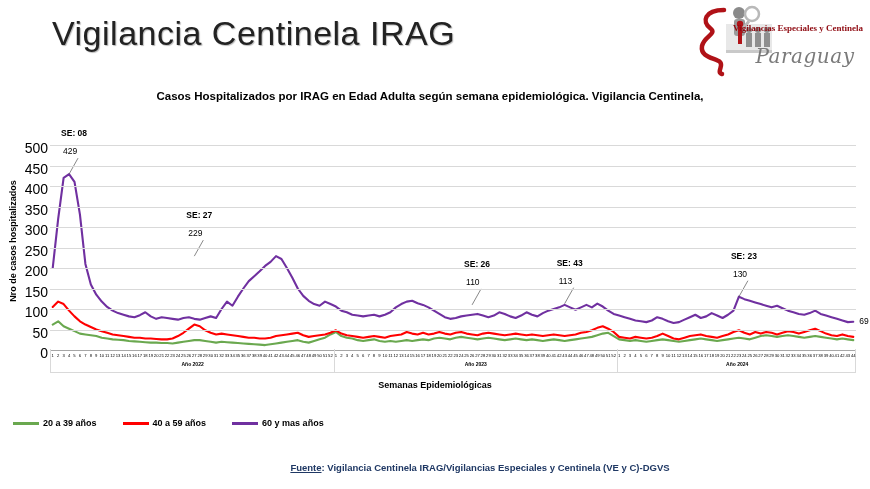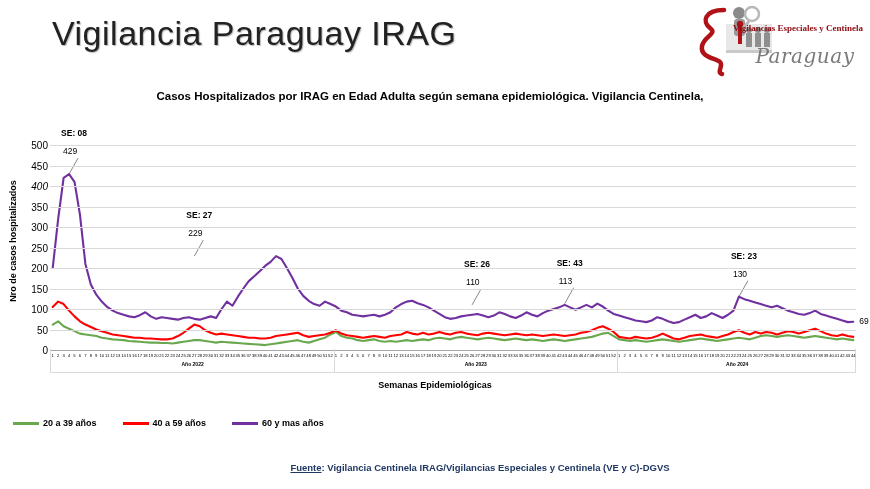--- a/index.html
+++ b/index.html
@@ -26,21 +26,21 @@
   #chart-title{
     position:absolute;left:100px;top:88px;width:660px;
     text-align:center;font-size:11.5px;font-weight:bold;line-height:17px;
   }
   
   #chart{position:absolute;left:0;top:140px;width:870px;height:245px;}
   #plot-area{position:absolute;left:50px;top:5px;width:806px;height:205px;background:#fff;}
   .gridline{position:absolute;left:0;width:100%;height:1px;background:#d9d9d9;}
   .axis-line{position:absolute;left:0;width:100%;height:1px;background:#a6a6a6;}
   .ytick{
-    position:absolute;right:0;width:46px;text-align:right;font-size:10px;color:#000;
+    position:absolute;right:0;width:46px;text-align:right;font-size:14px;color:#000;
     transform:translateY(-5px);
   }
   #y-ticks{position:absolute;left:0;top:5px;width:48px;height:205px;}
   #y-axis-title{
     position:absolute;left:-72px;top:96px;width:170px;text-align:center;
     font-size:9px;font-weight:bold;transform:rotate(-90deg);
   }
   
   .ann-se{position:absolute;font-size:8.5px;font-weight:bold;white-space:nowrap;}
   .ann-val{position:absolute;font-size:8.5px;white-space:nowrap;}
@@ -62,21 +62,21 @@
   .legend-label{display:inline-block;font-size:9px;font-weight:bold;vertical-align:middle;}
   
   #footer{position:absolute;left:0;top:462px;width:870px;text-align:center;
           font-size:9.5px;font-weight:bold;color:#1f3864;}
   #footer .u{text-decoration:underline;}
   #footer-inner{display:inline-block;padding-left:90px;}
 </style>
 </head>
 <body>
 
-<div id="page-title">Vigilancia Paraguay IRAG</div>
+<div id="page-title">Vigilancia Centinela IRAG</div>
 
 <div id="logo">
   <svg width="178" height="76" viewBox="0 0 178 76">
     <path d="M38 8 C18 8 16 20 24 26 C32 32 18 34 16 44 C14 56 30 56 34 60 C38 64 30 70 36 72" fill="none" stroke="#b01217" stroke-width="4.5" stroke-linecap="round"></path>
     <rect x="40" y="22" width="46" height="28" fill="#e8e8e8"></rect>
     <rect x="40" y="48" width="46" height="3" fill="#c9c9c9"></rect>
     <circle cx="53" cy="11" r="6" fill="#8a8a8a"></circle>
     <rect x="48" y="17" width="11" height="17" rx="3" fill="#9a9a9a"></rect>
     <circle cx="66" cy="12" r="7" fill="none" stroke="#b9b9b9" stroke-width="2.5"></circle>
     <rect x="59" y="18" width="3" height="9" fill="#b9b9b9" transform="rotate(40 60 22)"></rect>
@@ -103,21 +103,21 @@
   <div id="y-axis-title">Nro de casos hospitalizados</div>
   <div id="y-ticks">
       <div class="ytick" style="top: 205px;">0</div>
       <div class="ytick" style="top: 184.5px;">50</div>
       <div class="ytick" style="top: 164px;">100</div>
       <div class="ytick" style="top: 143.5px;">150</div>
       <div class="ytick" style="top: 123px;">200</div>
       <div class="ytick" style="top: 102.5px;">250</div>
       <div class="ytick" style="top: 82px;">300</div>
       <div class="ytick" style="top: 61.5px;">350</div>
-      <div class="ytick" style="top: 41px; font-style: italic;">400</div>
+      <div class="ytick" style="top: 41px;">400</div>
       <div class="ytick" style="top: 20.5px;">450</div>
       <div class="ytick" style="top: 0px;">500</div>
     </div>
   <div id="plot-area">
     <svg id="series-svg" width="806" height="205" viewBox="0 0 806 205" preserveAspectRatio="none">
         <polyline points="2.72,179.58 8.17,176.30 13.61,181.22 19.06,183.68 24.51,186.14 29.95,188.60 35.40,189.42 40.84,190.24 46.29,191.06 51.74,192.70 57.18,193.52 62.63,194.34 68.07,194.75 73.52,195.16 78.97,195.98 84.41,196.39 89.86,196.80 95.30,197.21 100.75,197.62 106.20,197.62 111.64,198.03 117.09,198.03 122.53,198.44 127.98,197.62 133.43,196.80 138.87,195.98 144.32,195.16 149.76,195.16 155.21,195.98 160.66,196.80 166.10,197.62 171.55,196.80 176.99,197.21 182.44,197.62 187.89,198.03 193.33,198.44 198.78,198.85 204.22,199.26 209.67,199.67 215.11,200.08 220.56,199.26 226.01,198.44 231.45,197.62 236.90,196.80 242.34,195.98 247.79,195.16 253.24,196.80 258.68,197.62 264.13,195.98 269.57,194.34 275.02,192.70 280.47,189.42 285.91,186.96 291.36,191.06 296.80,192.70 302.25,193.52 307.70,195.16 313.14,195.98 318.59,195.16 324.03,194.34 329.48,195.98 334.93,196.80 340.37,195.98 345.82,196.80 351.26,195.98 356.71,195.16 362.16,195.98 367.60,195.16 373.05,194.34 378.49,195.16 383.94,193.52 389.39,192.70 394.83,193.52 400.28,194.34 405.72,192.70 411.17,191.88 416.61,192.70 422.06,193.52 427.51,194.34 432.95,193.52 438.40,192.70 443.84,193.52 449.29,194.34 454.74,195.16 460.18,194.34 465.63,193.52 471.07,194.34 476.52,195.16 481.97,194.34 487.41,195.16 492.86,195.98 498.30,195.16 503.75,194.34 509.20,195.16 514.64,195.98 520.09,195.16 525.53,194.34 530.98,193.52 536.43,192.70 541.87,191.88 547.32,190.24 552.76,188.60 558.21,187.78 563.66,191.06 569.10,194.34 574.55,195.16 579.99,195.98 585.44,195.16 590.89,195.98 596.33,196.80 601.78,195.98 607.22,195.16 612.67,194.34 618.11,195.16 623.56,195.98 629.01,196.80 634.45,195.98 639.90,195.16 645.34,194.34 650.79,193.52 656.24,194.34 661.68,195.16 667.13,195.98 672.57,195.16 678.02,194.34 683.47,193.52 688.91,192.70 694.36,193.52 699.80,194.34 705.25,192.70 710.70,191.06 716.14,190.24 721.59,191.06 727.03,191.88 732.48,191.06 737.93,190.24 743.37,191.06 748.82,191.88 754.26,192.70 759.71,191.88 765.16,191.06 770.60,191.88 776.05,192.70 781.49,193.52 786.94,194.34 792.39,193.52 797.83,194.34 803.28,195.16" fill="none" stroke="#6aa84f" stroke-width="2.1" stroke-linejoin="round" stroke-linecap="round" vector-effect="non-scaling-stroke"></polyline>
         <polyline points="2.72,161.95 8.17,156.62 13.61,159.08 19.06,165.64 24.51,171.38 29.95,176.30 35.40,179.58 40.84,182.04 46.29,184.50 51.74,186.14 57.18,187.78 62.63,189.42 68.07,190.24 73.52,191.06 78.97,191.88 84.41,192.70 89.86,192.70 95.30,193.52 100.75,193.52 106.20,193.93 111.64,194.34 117.09,194.34 122.53,193.52 127.98,191.06 133.43,187.78 138.87,183.68 144.32,179.58 149.76,181.22 155.21,185.32 160.66,187.78 166.10,189.42 171.55,188.60 176.99,189.42 182.44,190.24 187.89,191.06 193.33,191.88 198.78,192.70 204.22,192.70 209.67,193.52 215.11,193.52 220.56,192.70 226.01,191.06 231.45,190.24 236.90,189.42 242.34,188.60 247.79,187.78 253.24,190.24 258.68,191.88 264.13,191.06 269.57,190.24 275.02,189.42 280.47,187.78 285.91,185.32 291.36,188.60 296.80,190.24 302.25,191.06 307.70,191.88 313.14,192.70 318.59,191.88 324.03,191.06 329.48,191.88 334.93,192.70 340.37,191.06 345.82,190.24 351.26,189.42 356.71,186.96 362.16,188.60 367.60,189.42 373.05,187.78 378.49,189.42 383.94,188.60 389.39,186.96 394.83,188.60 400.28,189.42 405.72,187.78 411.17,186.96 416.61,188.60 422.06,189.42 427.51,190.24 432.95,188.60 438.40,187.78 443.84,188.60 449.29,189.42 454.74,190.24 460.18,189.42 465.63,188.60 471.07,189.42 476.52,190.24 481.97,189.42 487.41,190.24 492.86,191.06 498.30,190.24 503.75,189.42 509.20,190.24 514.64,191.06 520.09,190.24 525.53,189.42 530.98,187.78 536.43,186.96 541.87,185.32 547.32,182.86 552.76,181.22 558.21,183.68 563.66,186.96 569.10,191.88 574.55,192.70 579.99,193.52 585.44,191.88 590.89,192.70 596.33,193.52 601.78,192.70 607.22,191.06 612.67,188.60 618.11,191.06 623.56,193.52 629.01,194.34 634.45,192.70 639.90,191.06 645.34,190.24 650.79,189.42 656.24,191.06 661.68,191.88 667.13,192.70 672.57,191.06 678.02,189.42 683.47,186.96 688.91,185.32 694.36,187.78 699.80,189.42 705.25,186.96 710.70,188.60 716.14,186.96 721.59,187.78 727.03,189.42 732.48,187.78 737.93,186.14 743.37,186.96 748.82,188.60 754.26,186.96 759.71,185.32 765.16,183.68 770.60,186.14 776.05,188.60 781.49,190.24 786.94,191.06 792.39,189.42 797.83,191.06 803.28,191.88" fill="none" stroke="#ff0000" stroke-width="2.1" stroke-linejoin="round" stroke-linecap="round" vector-effect="non-scaling-stroke"></polyline>
         <polyline points="2.72,123.00 8.17,73.80 13.61,32.80 19.06,29.11 24.51,36.90 29.95,69.70 35.40,118.90 40.84,139.40 46.29,149.65 51.74,156.62 57.18,161.95 62.63,165.64 68.07,168.10 73.52,169.74 78.97,171.38 84.41,172.20 89.86,170.15 95.30,167.28 100.75,171.38 106.20,173.84 111.64,172.20 117.09,173.02 122.53,173.84 127.98,174.66 133.43,173.02 138.87,172.20 144.32,173.84 149.76,174.66 155.21,173.02 160.66,171.38 166.10,173.02 171.55,164.00 176.99,156.62 182.44,160.72 187.89,151.70 193.33,143.50 198.78,136.12 204.22,131.20 209.67,126.28 215.11,120.95 220.56,116.85 226.01,111.11 231.45,113.98 236.90,123.00 242.34,132.84 247.79,143.50 253.24,150.88 258.68,155.80 264.13,159.08 269.57,160.72 275.02,156.62 280.47,159.08 285.91,161.54 291.36,165.64 296.80,167.28 302.25,169.74 307.70,170.56 313.14,171.38 318.59,170.56 324.03,169.74 329.48,171.38 334.93,169.74 340.37,167.28 345.82,162.36 351.26,159.08 356.71,156.62 362.16,155.80 367.60,158.26 373.05,159.90 378.49,162.36 383.94,165.64 389.39,168.92 394.83,172.20 400.28,173.84 405.72,173.02 411.17,171.38 416.61,170.56 422.06,169.74 427.51,168.92 432.95,170.56 438.40,172.20 443.84,170.56 449.29,167.28 454.74,168.92 460.18,171.38 465.63,173.02 471.07,170.56 476.52,167.28 481.97,169.74 487.41,171.38 492.86,168.10 498.30,165.64 503.75,164.00 509.20,162.36 514.64,159.90 520.09,162.36 525.53,164.82 530.98,162.36 536.43,159.90 541.87,162.36 547.32,158.67 552.76,161.54 558.21,165.64 563.66,168.92 569.10,170.56 574.55,172.20 579.99,173.84 585.44,175.48 590.89,176.30 596.33,177.12 601.78,175.48 607.22,172.20 612.67,173.84 618.11,176.30 623.56,177.94 629.01,177.12 634.45,174.66 639.90,172.20 645.34,169.74 650.79,173.02 656.24,171.38 661.68,168.10 667.13,170.56 672.57,173.02 678.02,169.74 683.47,165.64 688.91,151.70 694.36,154.16 699.80,155.80 705.25,157.44 710.70,159.08 716.14,160.72 721.59,162.36 727.03,160.72 732.48,163.18 737.93,165.64 743.37,167.28 748.82,168.92 754.26,169.74 759.71,168.10 765.16,165.64 770.60,168.92 776.05,170.56 781.49,172.20 786.94,173.84 792.39,175.48 797.83,177.12 803.28,176.71" fill="none" stroke="#7030a0" stroke-width="2.1" stroke-linejoin="round" stroke-linecap="round" vector-effect="non-scaling-stroke"></polyline>
         <line x1="19.06081081081081" y1="29.110000000000014" x2="28.06081081081081" y2="13.110000000000014" stroke="#555" stroke-width="0.7" vector-effect="non-scaling-stroke"></line>
         <line x1="144.31756756756755" y1="111.11" x2="153.31756756756755" y2="95.11" stroke="#555" stroke-width="0.7" vector-effect="non-scaling-stroke"></line>

